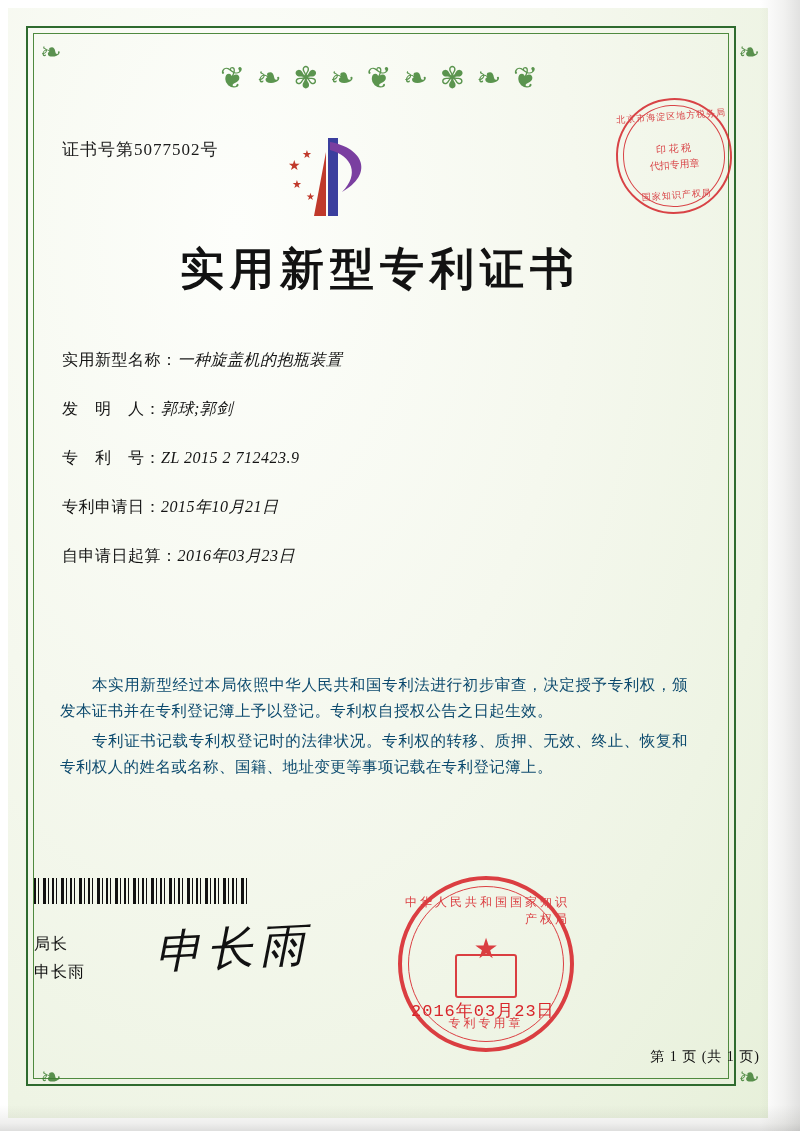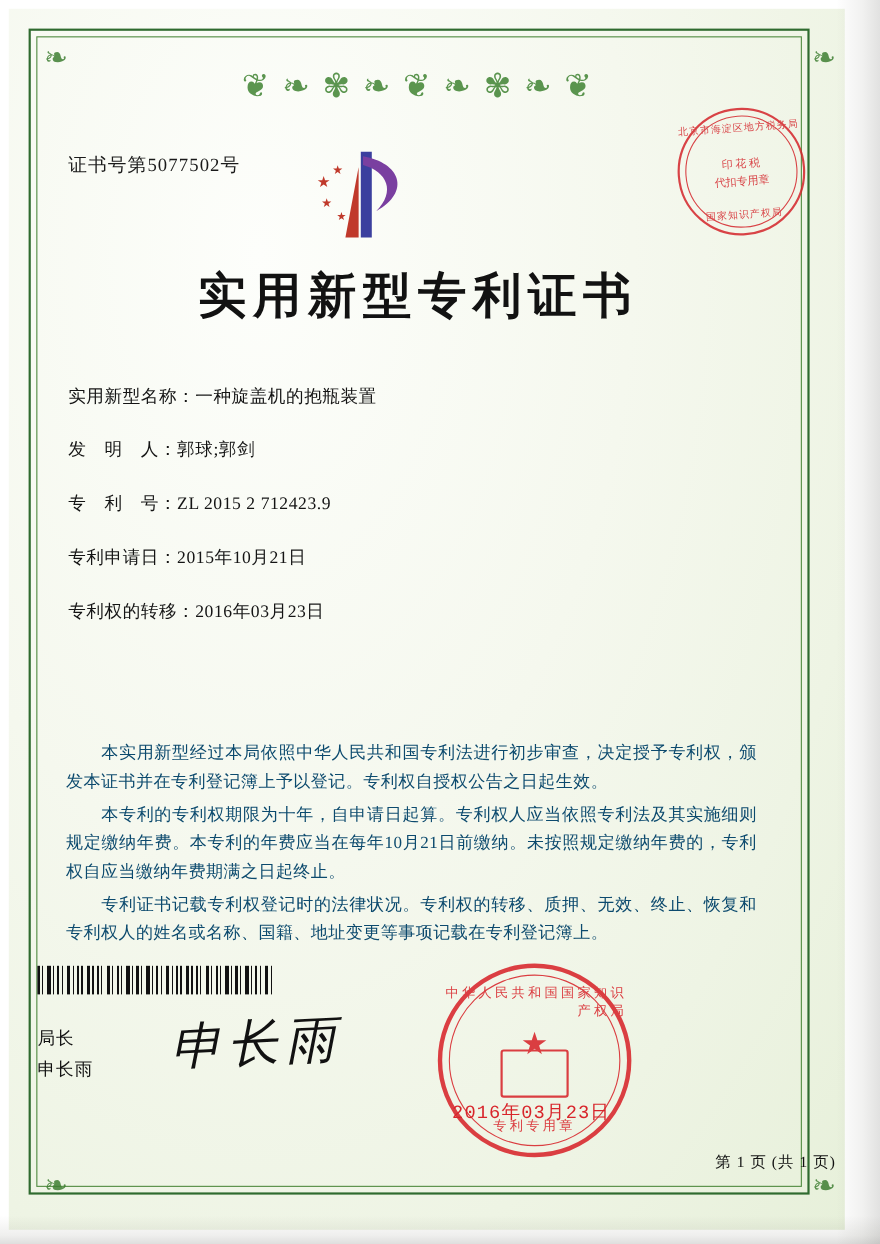--- a/index.html
+++ b/index.html
@@ -185,20 +185,21 @@
     color: #141414;
     margin-bottom: 28px;
     letter-spacing: 0.5px;
     white-space: nowrap;
   }
   .field-label {
     display: inline-block;
   }
   .field-value {
     display: inline-block;
+    font-style: italic;
   }
 
   
   .body-text {
     position: absolute;
     left: 60px;
     top: 672px;
     width: 628px;
     font-size: 15.5px;
     line-height: 26px;
@@ -380,27 +381,26 @@
     <div class="field-row">
       <span class="field-label">发　明　人：</span><span class="field-value">郭球;郭剑</span>
     </div>
     <div class="field-row">
       <span class="field-label">专　利　号：</span><span class="field-value">ZL 2015 2 712423.9</span>
     </div>
     <div class="field-row">
       <span class="field-label">专利申请日：</span><span class="field-value">2015年10月21日</span>
     </div>
     <div class="field-row">
-      <span class="field-label">专利权的转移：</span><span class="field-value">2016年03月23日</span>
+      <span class="field-label">自申请日起算：</span><span class="field-value">2016年03月23日</span>
     </div>
   </div>
 
   <div class="body-text">
     <p>本实用新型经过本局依照中华人民共和国专利法进行初步审查，决定授予专利权，颁发本证书并在专利登记簿上予以登记。专利权自授权公告之日起生效。</p>
-    <p>本专利的专利权期限为十年，自申请日起算。专利权人应当依照专利法及其实施细则规定缴纳年费。本专利的年费应当在每年10月21日前缴纳。未按照规定缴纳年费的，专利权自应当缴纳年费期满之日起终止。</p>
     <p>专利证书记载专利权登记时的法律状况。专利权的转移、质押、无效、终止、恢复和专利权人的姓名或名称、国籍、地址变更等事项记载在专利登记簿上。</p>
   </div>
 
   <div class="barcode"></div>
 
   <div class="sign-label">局长</div>
   <div class="sign-name">申长雨</div>
   <div class="signature-script">申长雨</div>
 
   <div class="seal">

